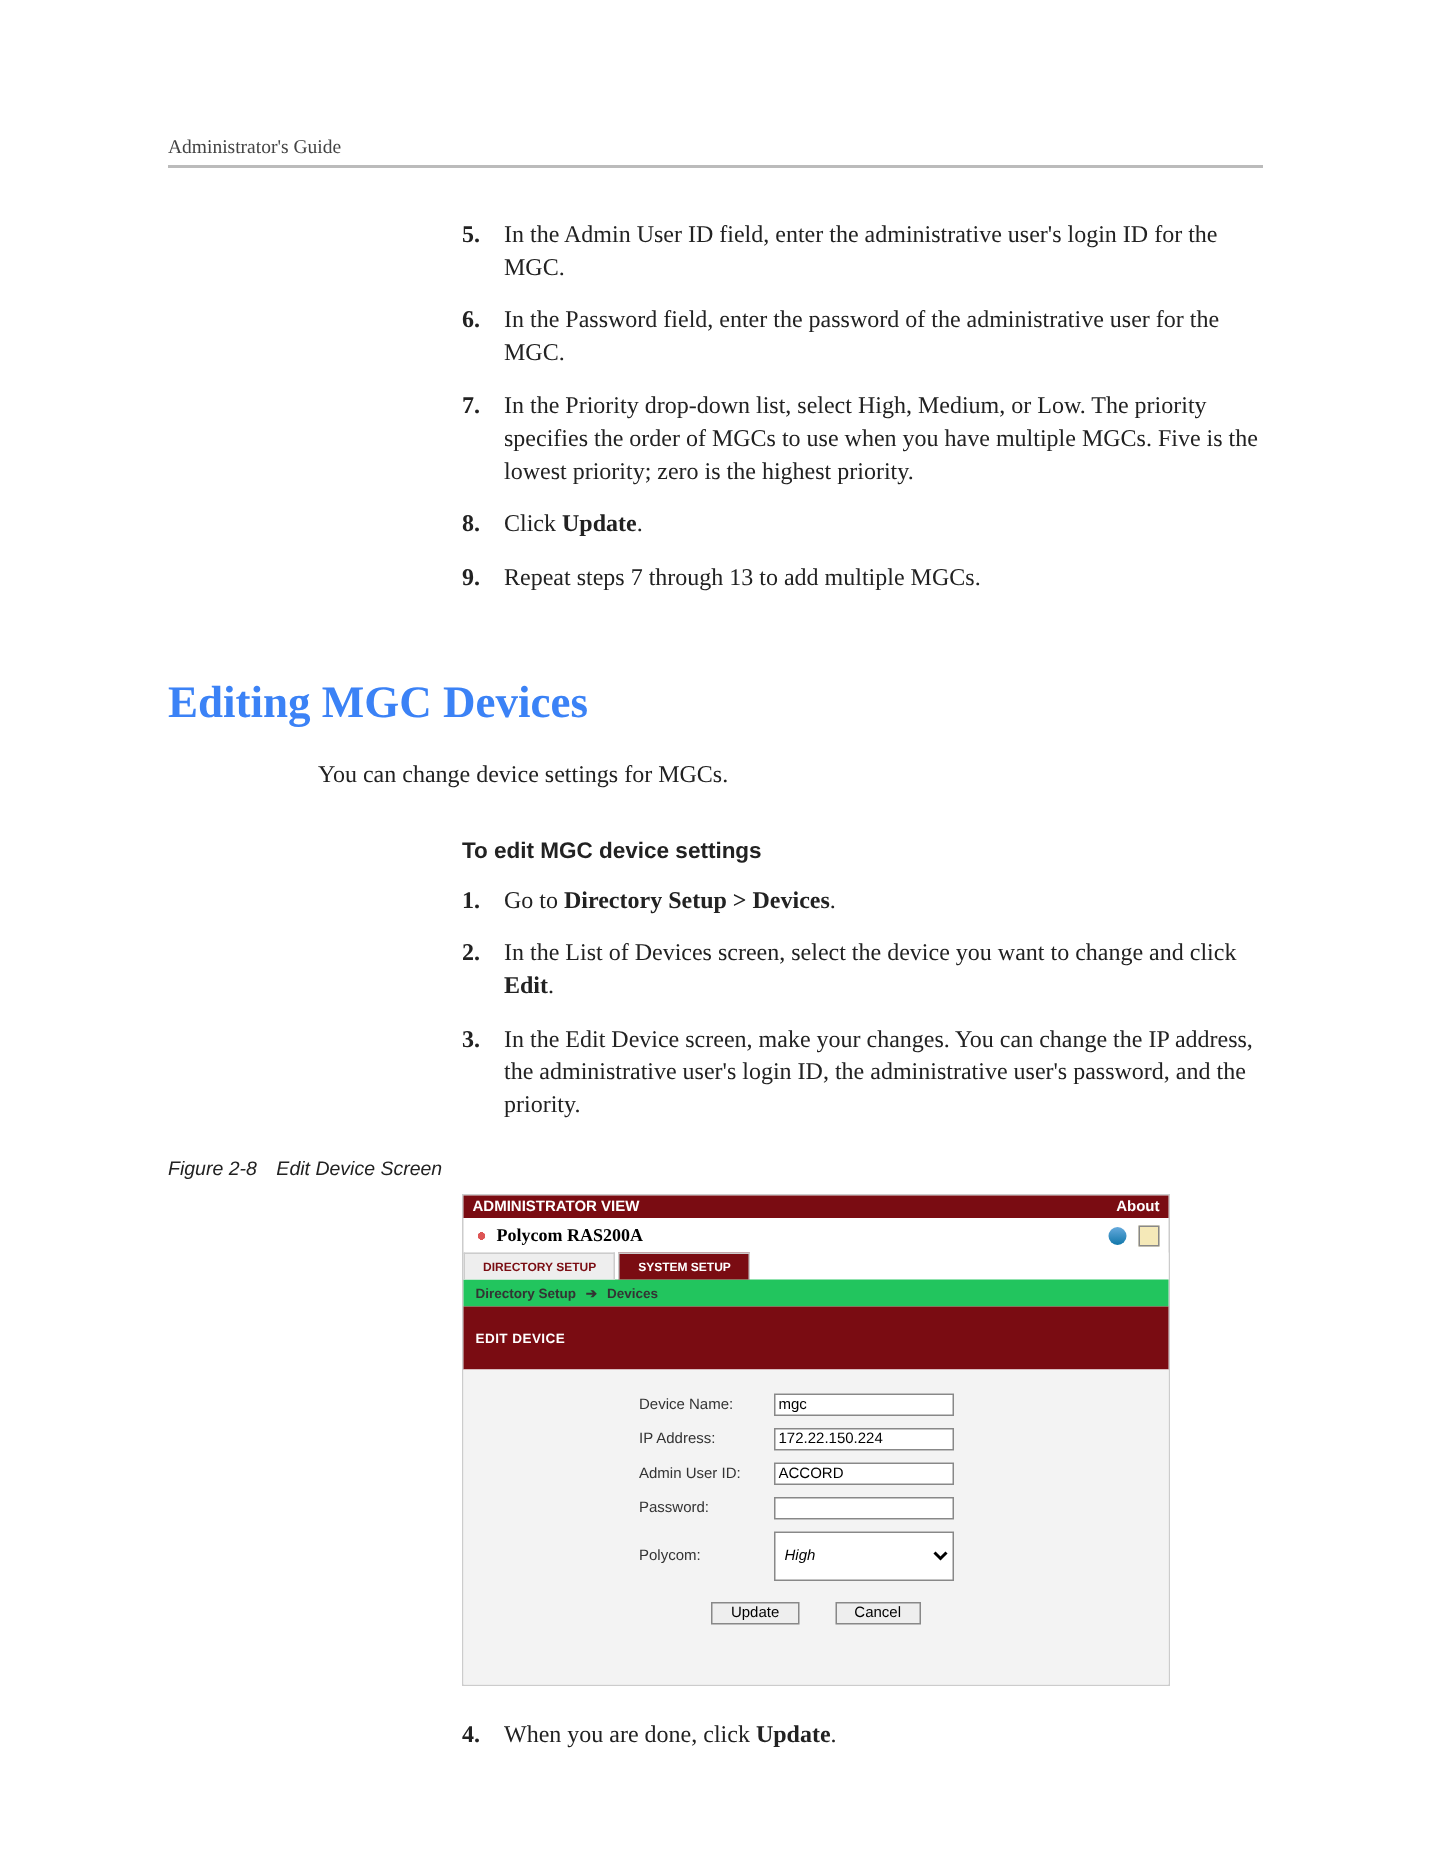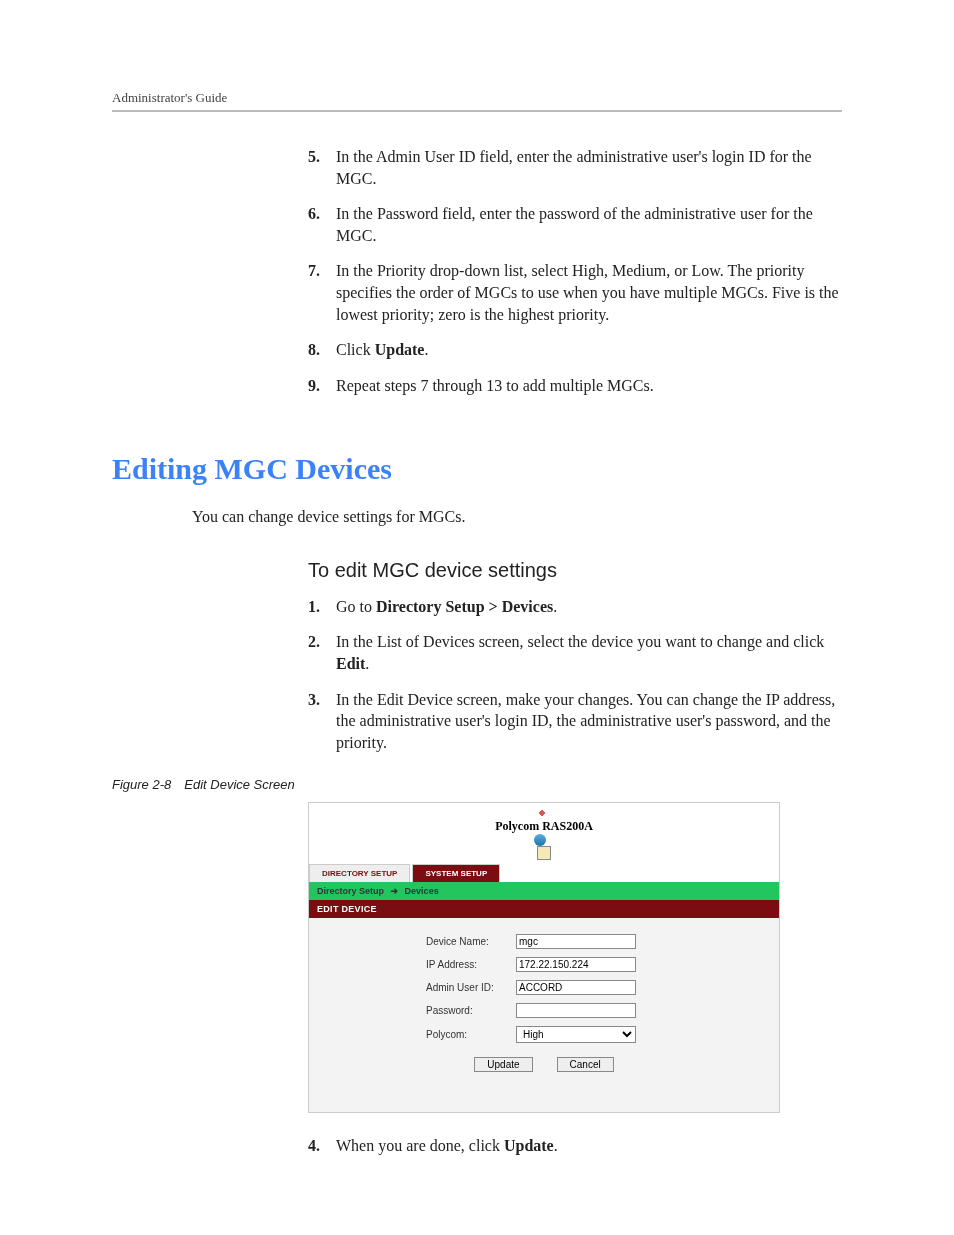--- a/index.html
+++ b/index.html
@@ -39,30 +39,30 @@
   }
   .step .txt b { font-weight: bold; }
   h1.section {
     font-family: Georgia, serif;
     font-weight: bold;
     color: #3b82f6;
     font-size: 30px;
     margin: 56px 0 20px 0;
   }
   .body-text {
-    margin-left: 80px;
+    margin-left: 100px;
     font-size: 16px;
     line-height: 1.4;
     margin-bottom: 30px;
   }
   .sub-head {
     margin-left: 196px;
     font-family: Arial, Helvetica, sans-serif;
-    font-weight: normal;
-    font-size: 20px;
+    font-weight: bold;
+    font-size: 15px;
     margin-bottom: 14px;
   }
   .fig-cap {
     margin-left: 196px;
     font-family: Arial, Helvetica, sans-serif;
     font-style: italic;
     font-size: 13px;
     margin: 24px 0 10px 0;
   }
   .screenshot {
@@ -84,21 +84,20 @@
   }
   .ss-titlebar .spacer { flex: 1; }
   .ss-prodbar {
     display: flex;
     align-items: center;
     padding: 4px 6px;
     font-size: 12px;
     font-weight: bold;
     color: #000;
     font-family: 'Times New Roman', serif;
-    flex-direction: column;
   }
   .ss-prodbar .logo {
     width: 12px; height: 12px;
     display: inline-block;
     margin-right: 4px;
     background: radial-gradient(circle, #d55 30%, transparent 31%);
     position: relative;
   }
   .ss-prodbar .spacer { flex: 1; }
   .help-icon {
@@ -135,21 +134,21 @@
     font-weight: bold;
     color: #333;
     background: #22c55e;
   }
   .ss-crumb .arrow { margin: 0 4px; }
   .ss-subbar {
     background: #7a0c12;
     color: #fff;
     font-weight: bold;
     font-size: 9px;
-    padding: 4px 8px;
+    padding: 16px 8px;
     letter-spacing: 0.3px;
   }
   .ss-body {
     background: #f3f3f3;
     padding: 12px 8px 40px 8px;
   }
   .ss-form {
     margin: 4px auto 0 auto;
     width: 260px;
   }
@@ -168,21 +167,21 @@
   .ss-row input[type=text],
   .ss-row input[type=password],
   .ss-row select {
     width: 120px;
     font-size: 10px;
     padding: 1px 2px;
     border: 1px solid #888;
     background: #fff;
     box-sizing: border-box;
   }
-  .ss-row select { height: 17px; }
+  .ss-row select { height: 33px; font-style: italic; }
   .ss-buttons {
     display: flex;
     justify-content: center;
     gap: 24px;
     margin-top: 14px;
   }
   .ss-buttons button {
     font-size: 10px;
     padding: 1px 12px;
     border: 1px solid #888;
@@ -241,20 +240,25 @@
       </div>
       <div class="step">
         <div class="num">3.</div>
         <div class="txt">In the Edit Device screen, make your changes. You can change the IP address, the administrative user's login ID, the administrative user's password, and the priority.</div>
       </div>
     </div>
 
   <div class="fig-cap">Figure 2-8 Edit Device Screen</div>
 
   <div class="screenshot">
+    <div class="ss-titlebar">
+      <span>ADMINISTRATOR VIEW</span>
+      <span class="spacer"></span>
+      <span>About</span>
+    </div>
     <div class="ss-prodbar">
       <span class="logo"></span>
       <span>Polycom RAS200A</span>
       <span class="spacer"></span>
       <span class="help-icon"></span>
       <span class="unlock-icon"></span>
     </div>
     <div class="ss-tabs">
       <div class="ss-tab">DIRECTORY SETUP</div>
       <div class="ss-tab inactive">SYSTEM SETUP</div>

